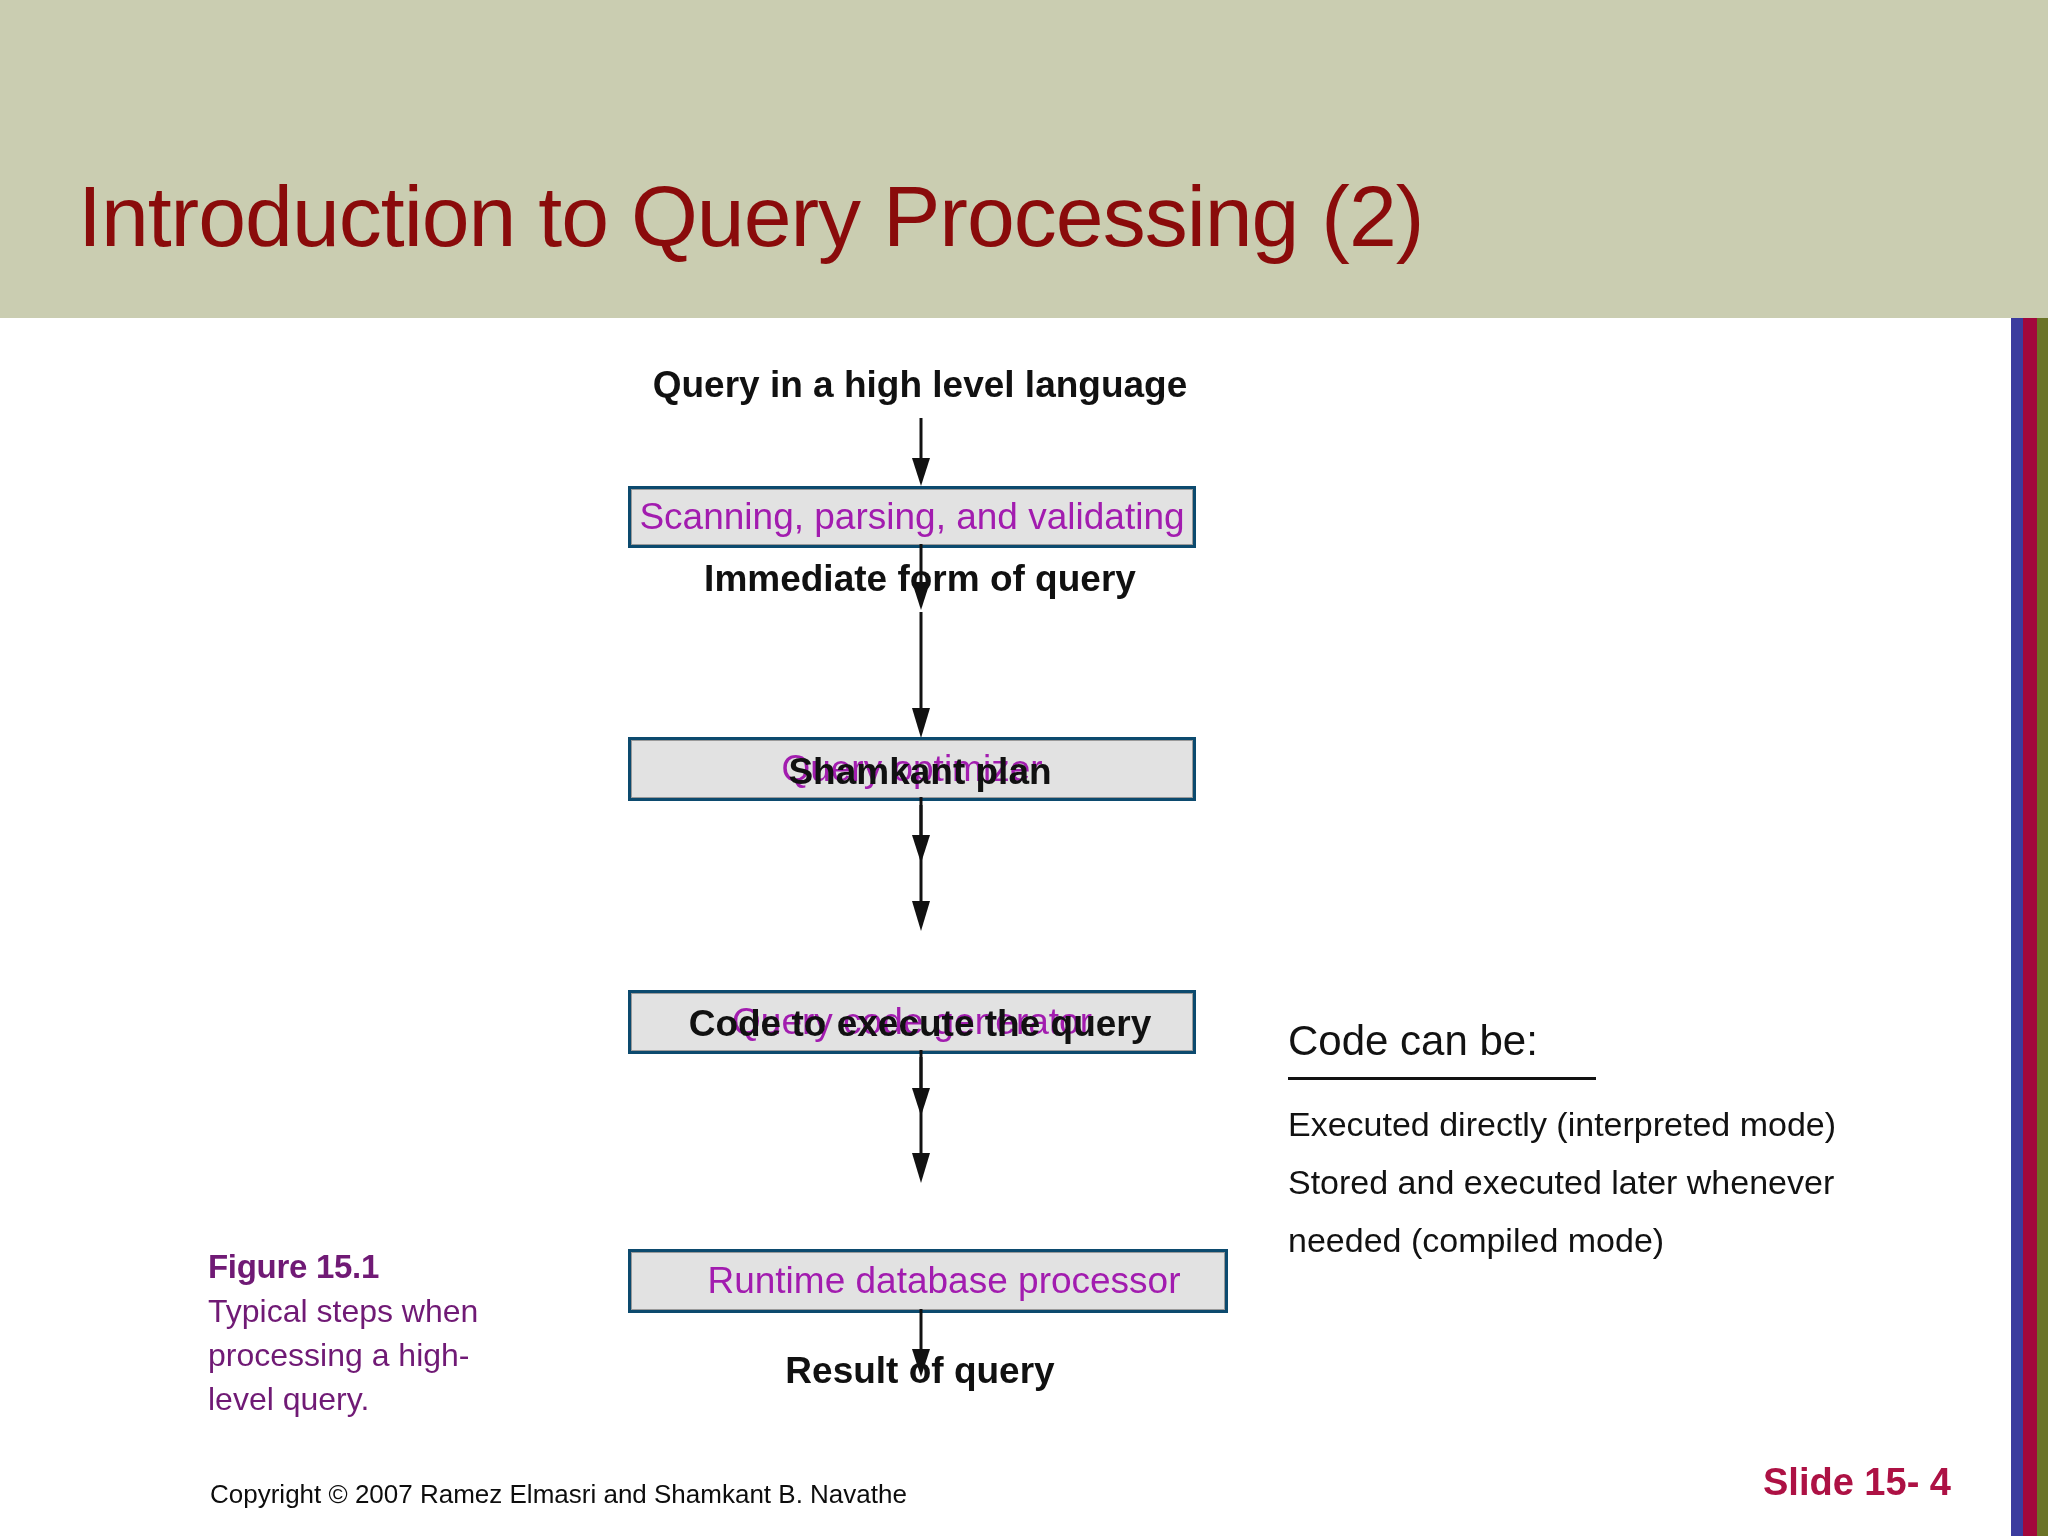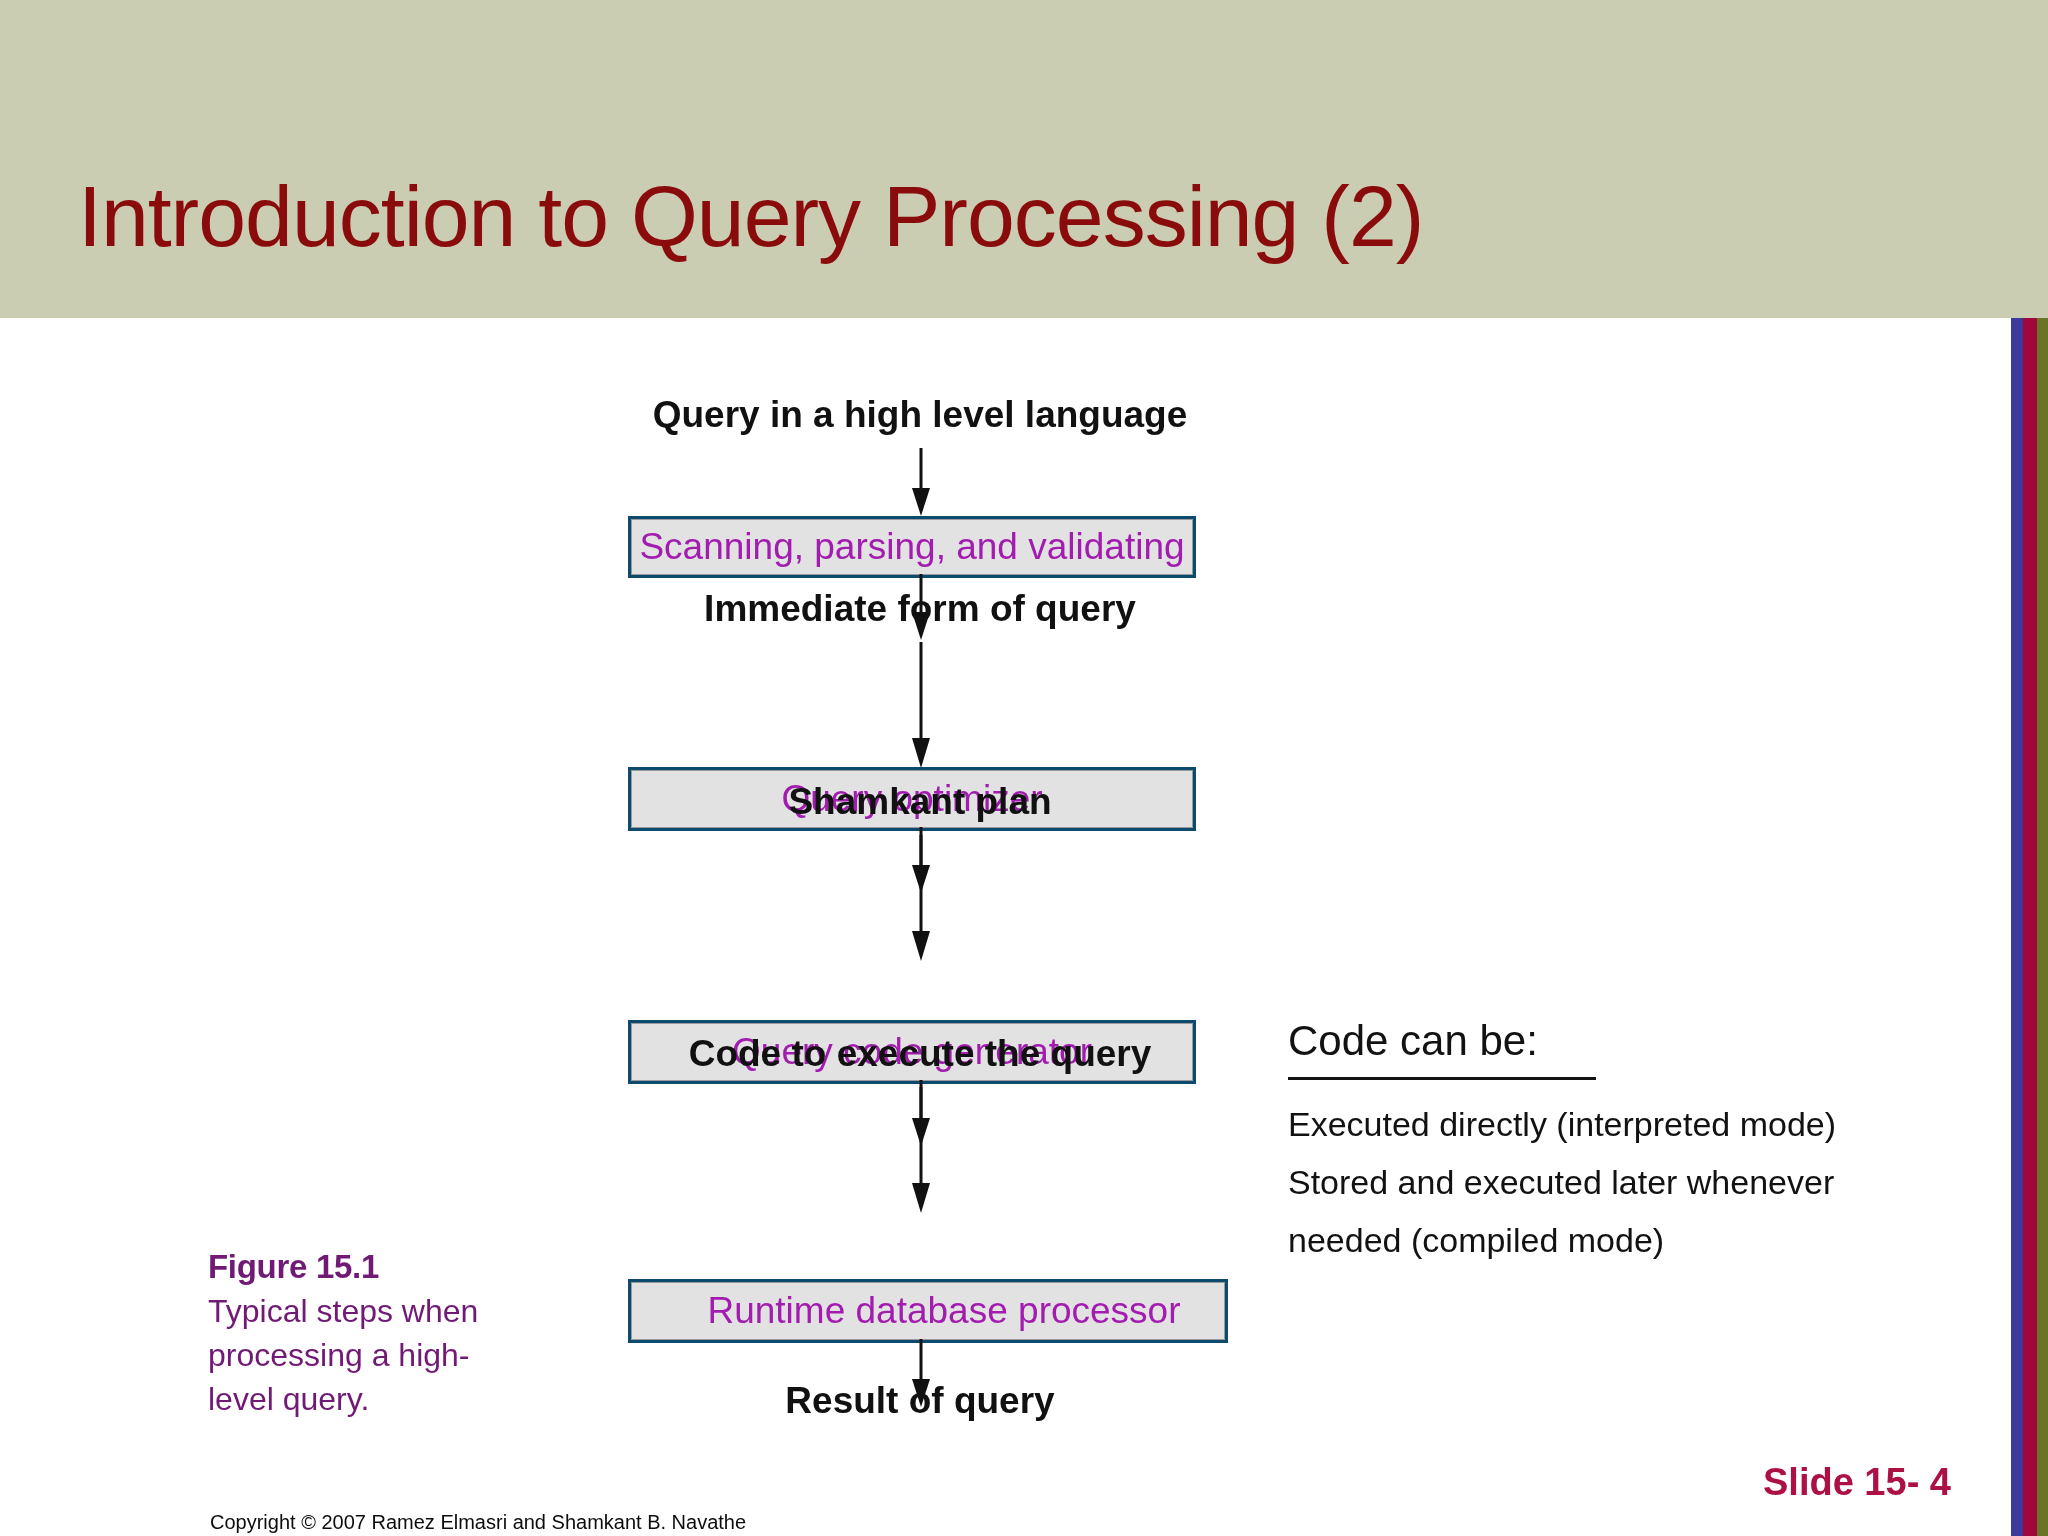--- a/index.html
+++ b/index.html
@@ -47,21 +47,20 @@
   #stripe-red   { left: 2023px; width: 14px; background: #a2073c; }
   #stripe-olive { left: 2037px; width: 11px; background: #6b7327; }
 
   
   #flow {
     position: absolute;
     left: 0;
     top: 318px;
     width: 2048px;
     height: 1130px;
-    margin-top: 30px;
   }
   .flow-label {
     position: absolute;
     width: 900px;
     text-align: center;
     font-weight: bold;
     color: #111111;
     font-size: 37px;
     line-height: 42px;
     white-space: nowrap;
@@ -128,24 +127,23 @@
     font-size: 34px;
     line-height: 48px;
     margin-bottom: 10px;
   }
 
   
   #copyright {
     position: absolute;
     left: 210px;
     top: 1479px;
-    font-size: 20px;
+    font-size: 26px;
     color: #0d0d0d;
     white-space: nowrap;
-    margin-top: 32px;
   }
   #slide-number {
     position: absolute;
     left: 1763px;
     top: 1461px;
     font-size: 38px;
     font-weight: bold;
     color: #ad1144;
     white-space: nowrap;
   }

